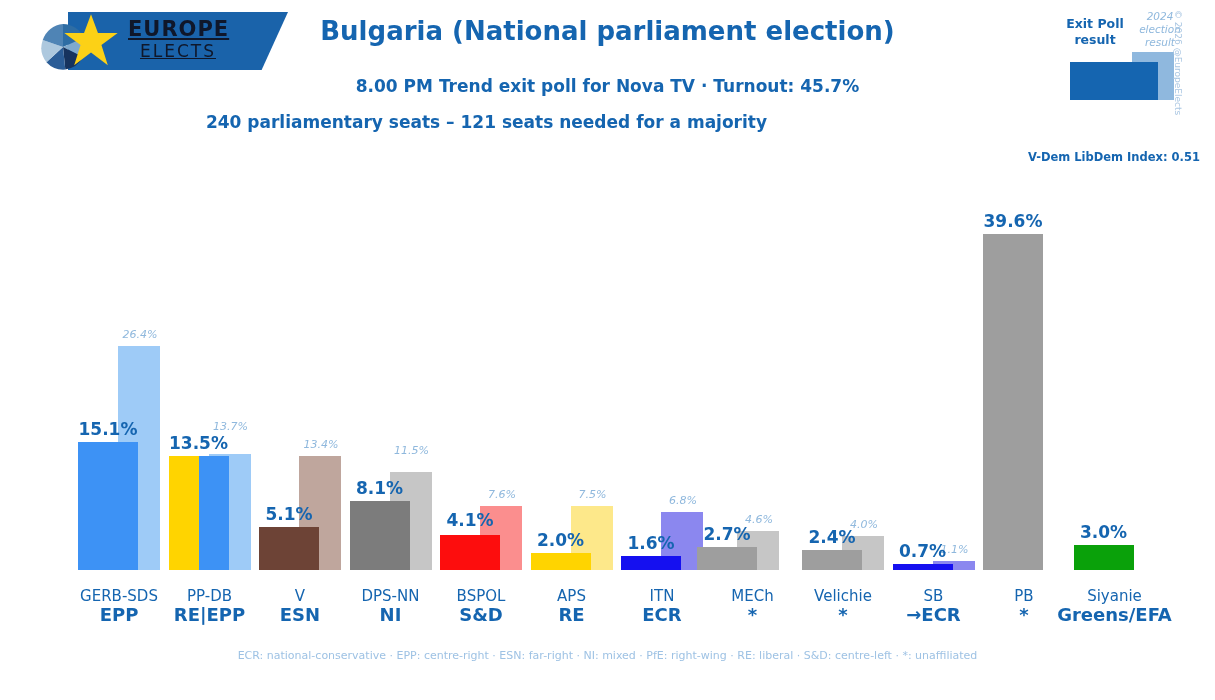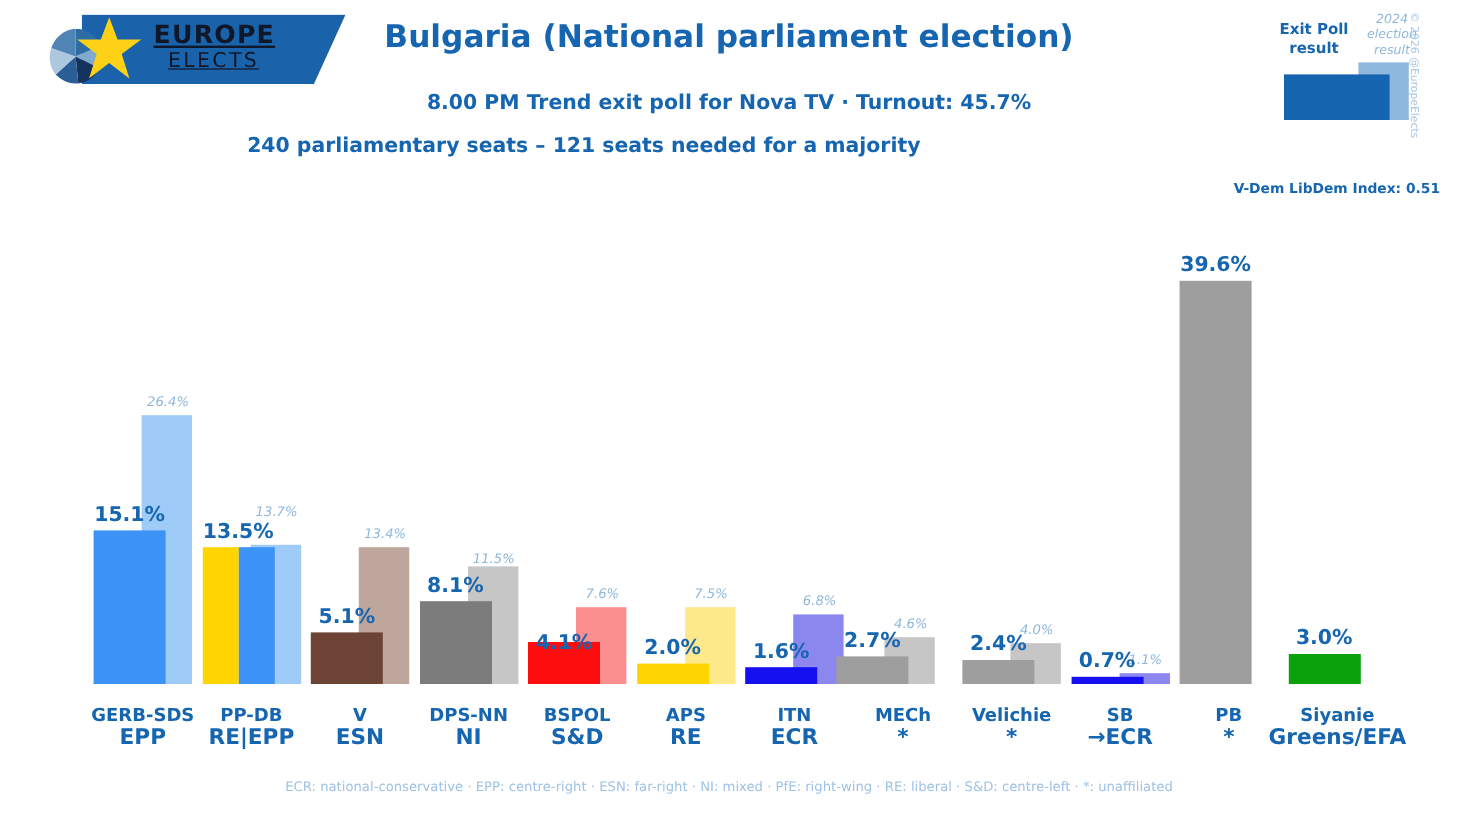--- a/index.html
+++ b/index.html
@@ -70,21 +70,21 @@
     font-size:11px;font-style:italic;color:#8fb8dd;white-space:nowrap;
   }
   .lbl-cur{
     position:absolute;left:-12px;width:84px;text-align:center;
     font-size:17px;font-weight:bold;color:#1565b0;white-space:nowrap;
   }
 
   
   #axis{position:absolute;left:0;top:586px;width:1215px;height:56px;}
   .tick{position:absolute;width:120px;text-align:center;}
-  .tick-name{font-size:15px;font-weight:bold;color:#1565b0;line-height:20px;}
+  .tick-name{font-size:15px;font-weight:normal;color:#1565b0;line-height:20px;}
   .tick-grp{font-size:18px;font-weight:bold;color:#1565b0;line-height:18px;}
 
   #footnote{
     position:absolute;left:0;top:649px;width:1215px;text-align:center;
     font-size:11px;color:#9ec2e4;
   }
 </style>
 </head>
 <body>
 
@@ -139,33 +139,33 @@
     <div class="group" style="left: 259px;">
       <div class="bar-prev" style="height: 113.632px; background: rgb(191, 166, 157);"></div>
       <div class="lbl-prev" style="bottom: 118.632px;">13.4%</div>
       <div class="bar-cur" style="height: 43.248px;">
         <div class="seg" style="background: rgb(109, 67, 54); left: 0%; width: 100%;"></div>
       </div>
       <div class="lbl-cur" style="bottom: 46.248px;">5.1%</div>
     </div>
     <div class="group" style="left: 349.5px;">
       <div class="bar-prev" style="height: 97.52px; background: rgb(198, 198, 198);"></div>
-      <div class="lbl-prev" style="bottom: 98px;">11.5%</div>
+      <div class="lbl-prev" style="bottom: 113px;">11.5%</div>
       <div class="bar-cur" style="height: 68.688px;">
         <div class="seg" style="background: rgb(124, 124, 124); left: 0%; width: 100%;"></div>
       </div>
       <div class="lbl-cur" style="bottom: 71.688px;">8.1%</div>
     </div>
     <div class="group" style="left: 440px;">
       <div class="bar-prev" style="height: 64.448px; background: rgb(251, 142, 142);"></div>
       <div class="lbl-prev" style="bottom: 69.448px;">7.6%</div>
       <div class="bar-cur" style="height: 34.768px;">
         <div class="seg" style="background: rgb(253, 13, 13); left: 0%; width: 100%;"></div>
       </div>
-      <div class="lbl-cur" style="bottom: 24px;">4.1%</div>
+      <div class="lbl-cur" style="bottom: 40px;">4.1%</div>
     </div>
     <div class="group" style="left: 530.5px;">
       <div class="bar-prev" style="height: 63.6px; background: rgb(253, 232, 138);"></div>
       <div class="lbl-prev" style="bottom: 68.6px;">7.5%</div>
       <div class="bar-cur" style="height: 16.96px;">
         <div class="seg" style="background: rgb(255, 212, 0); left: 0%; width: 100%;"></div>
       </div>
       <div class="lbl-cur" style="bottom: 19.96px;">2.0%</div>
     </div>
     <div class="group" style="left: 621px;">

